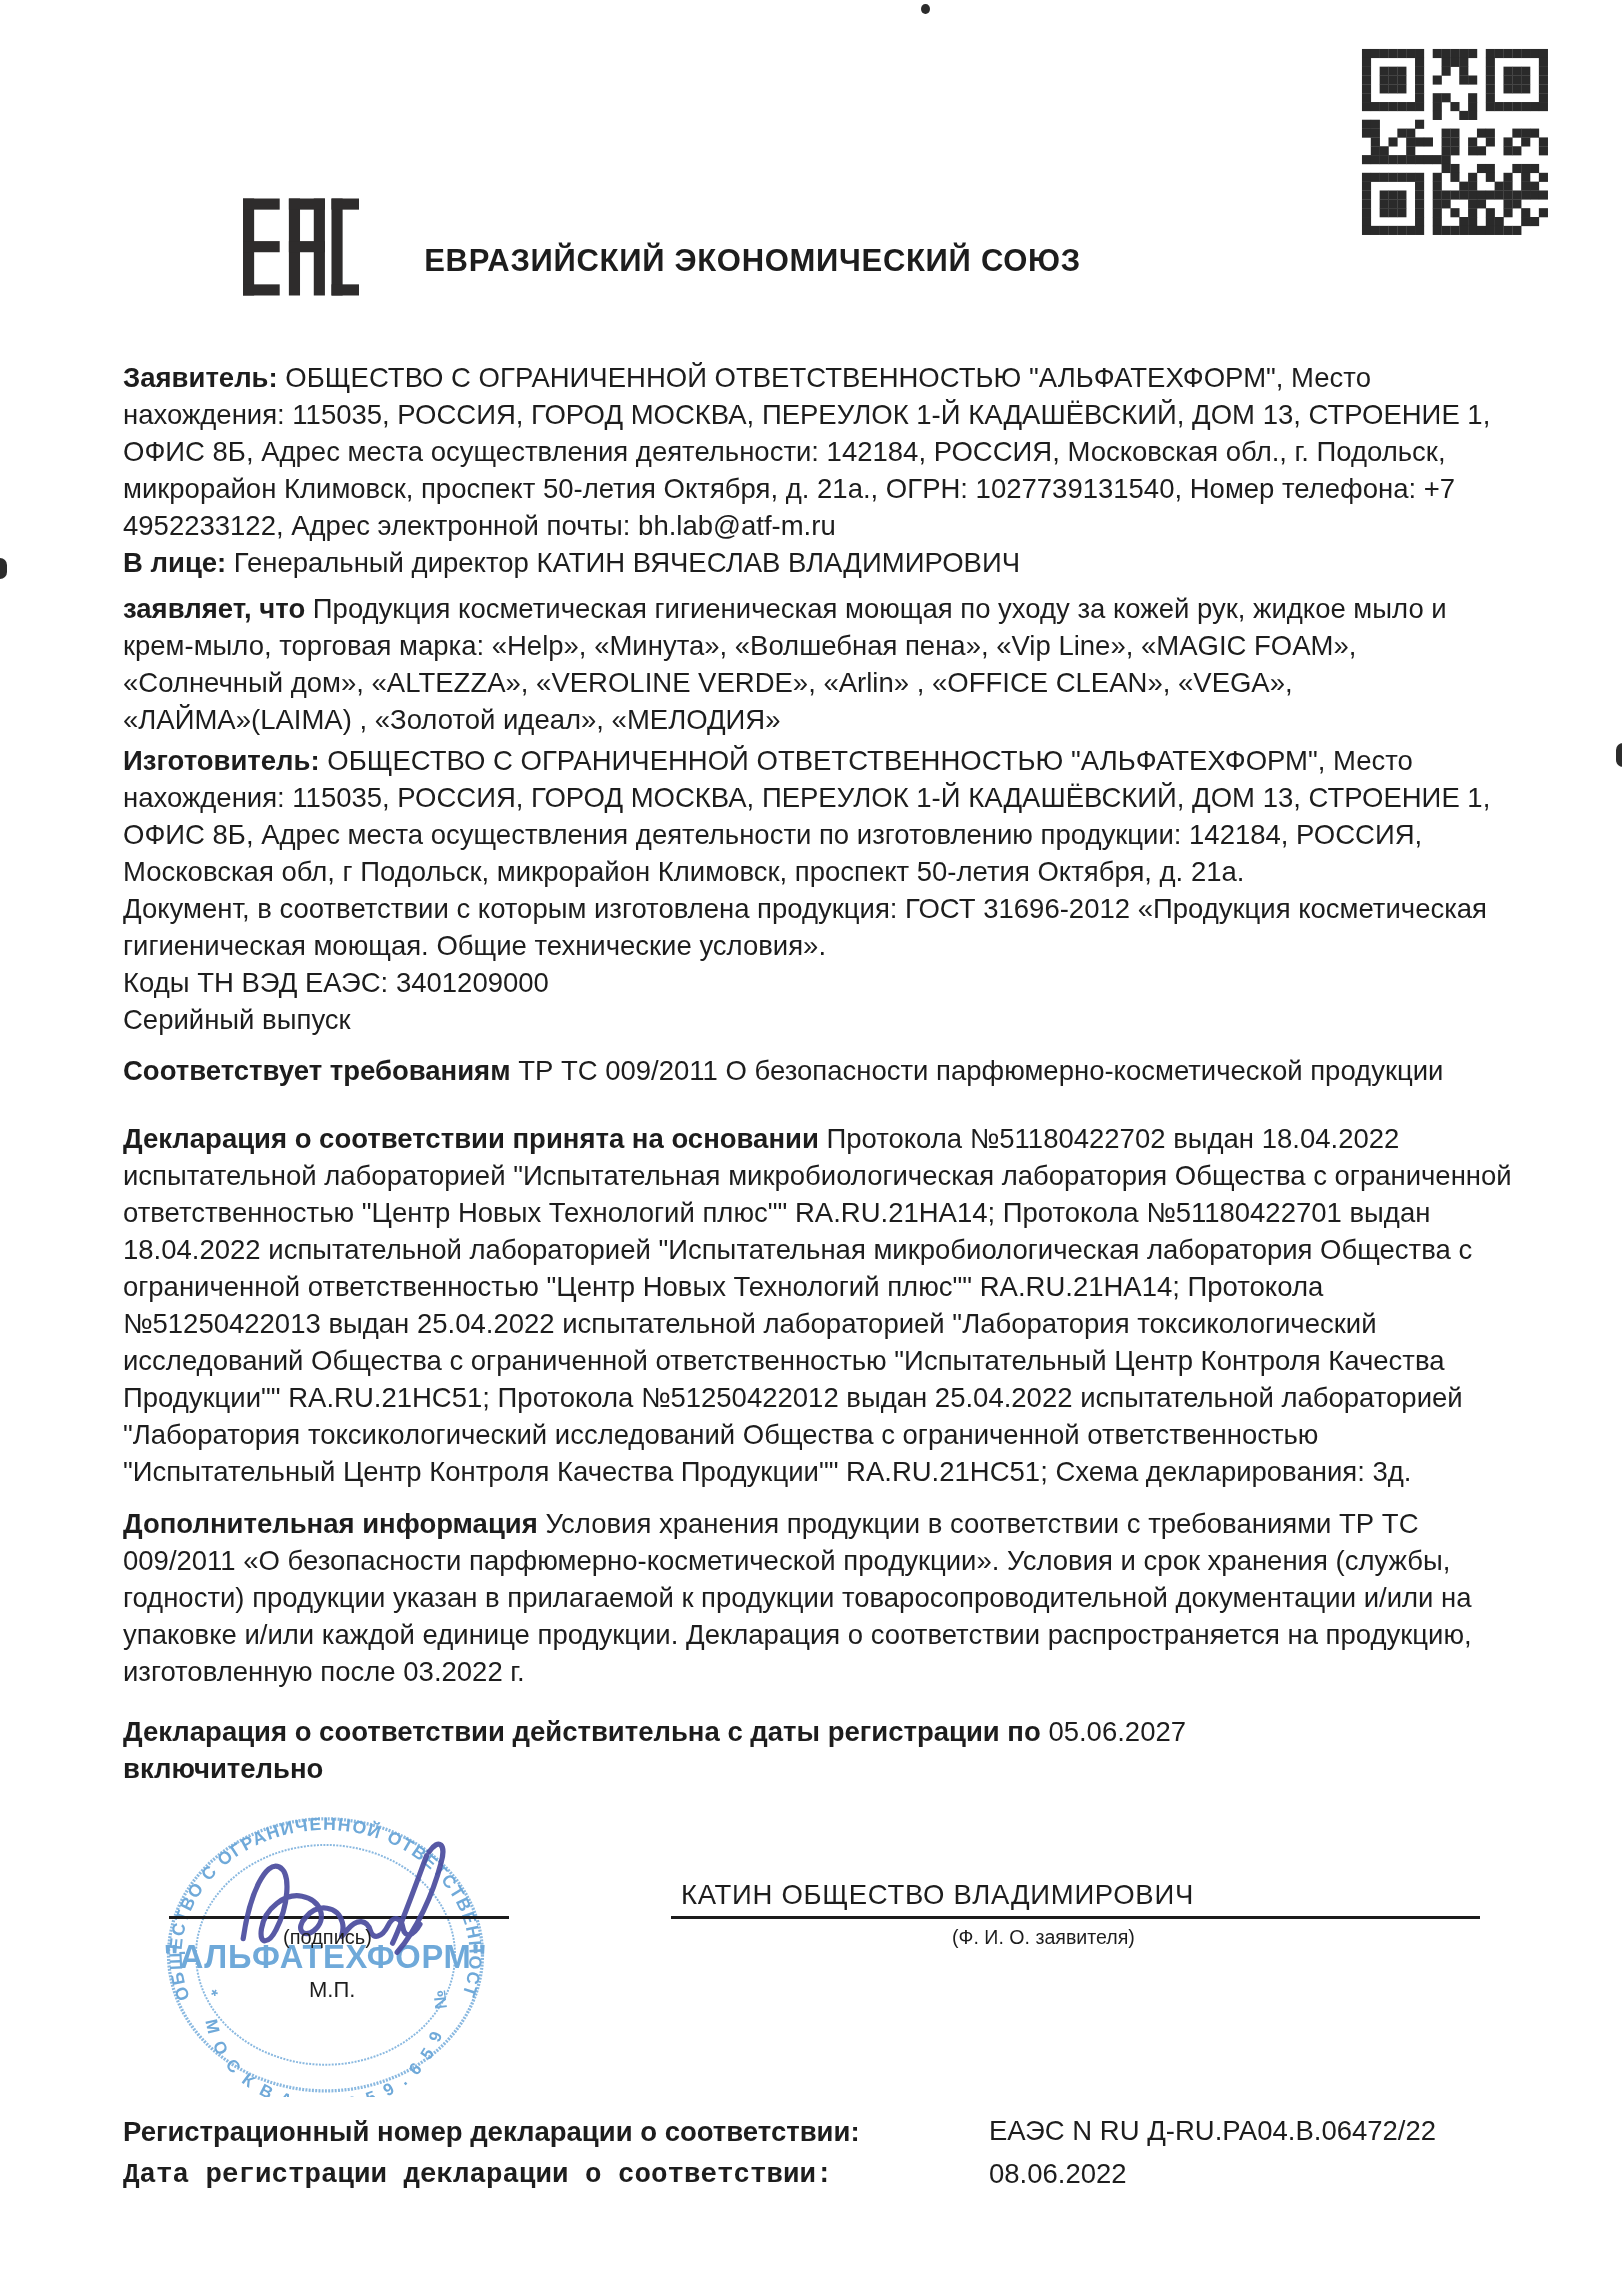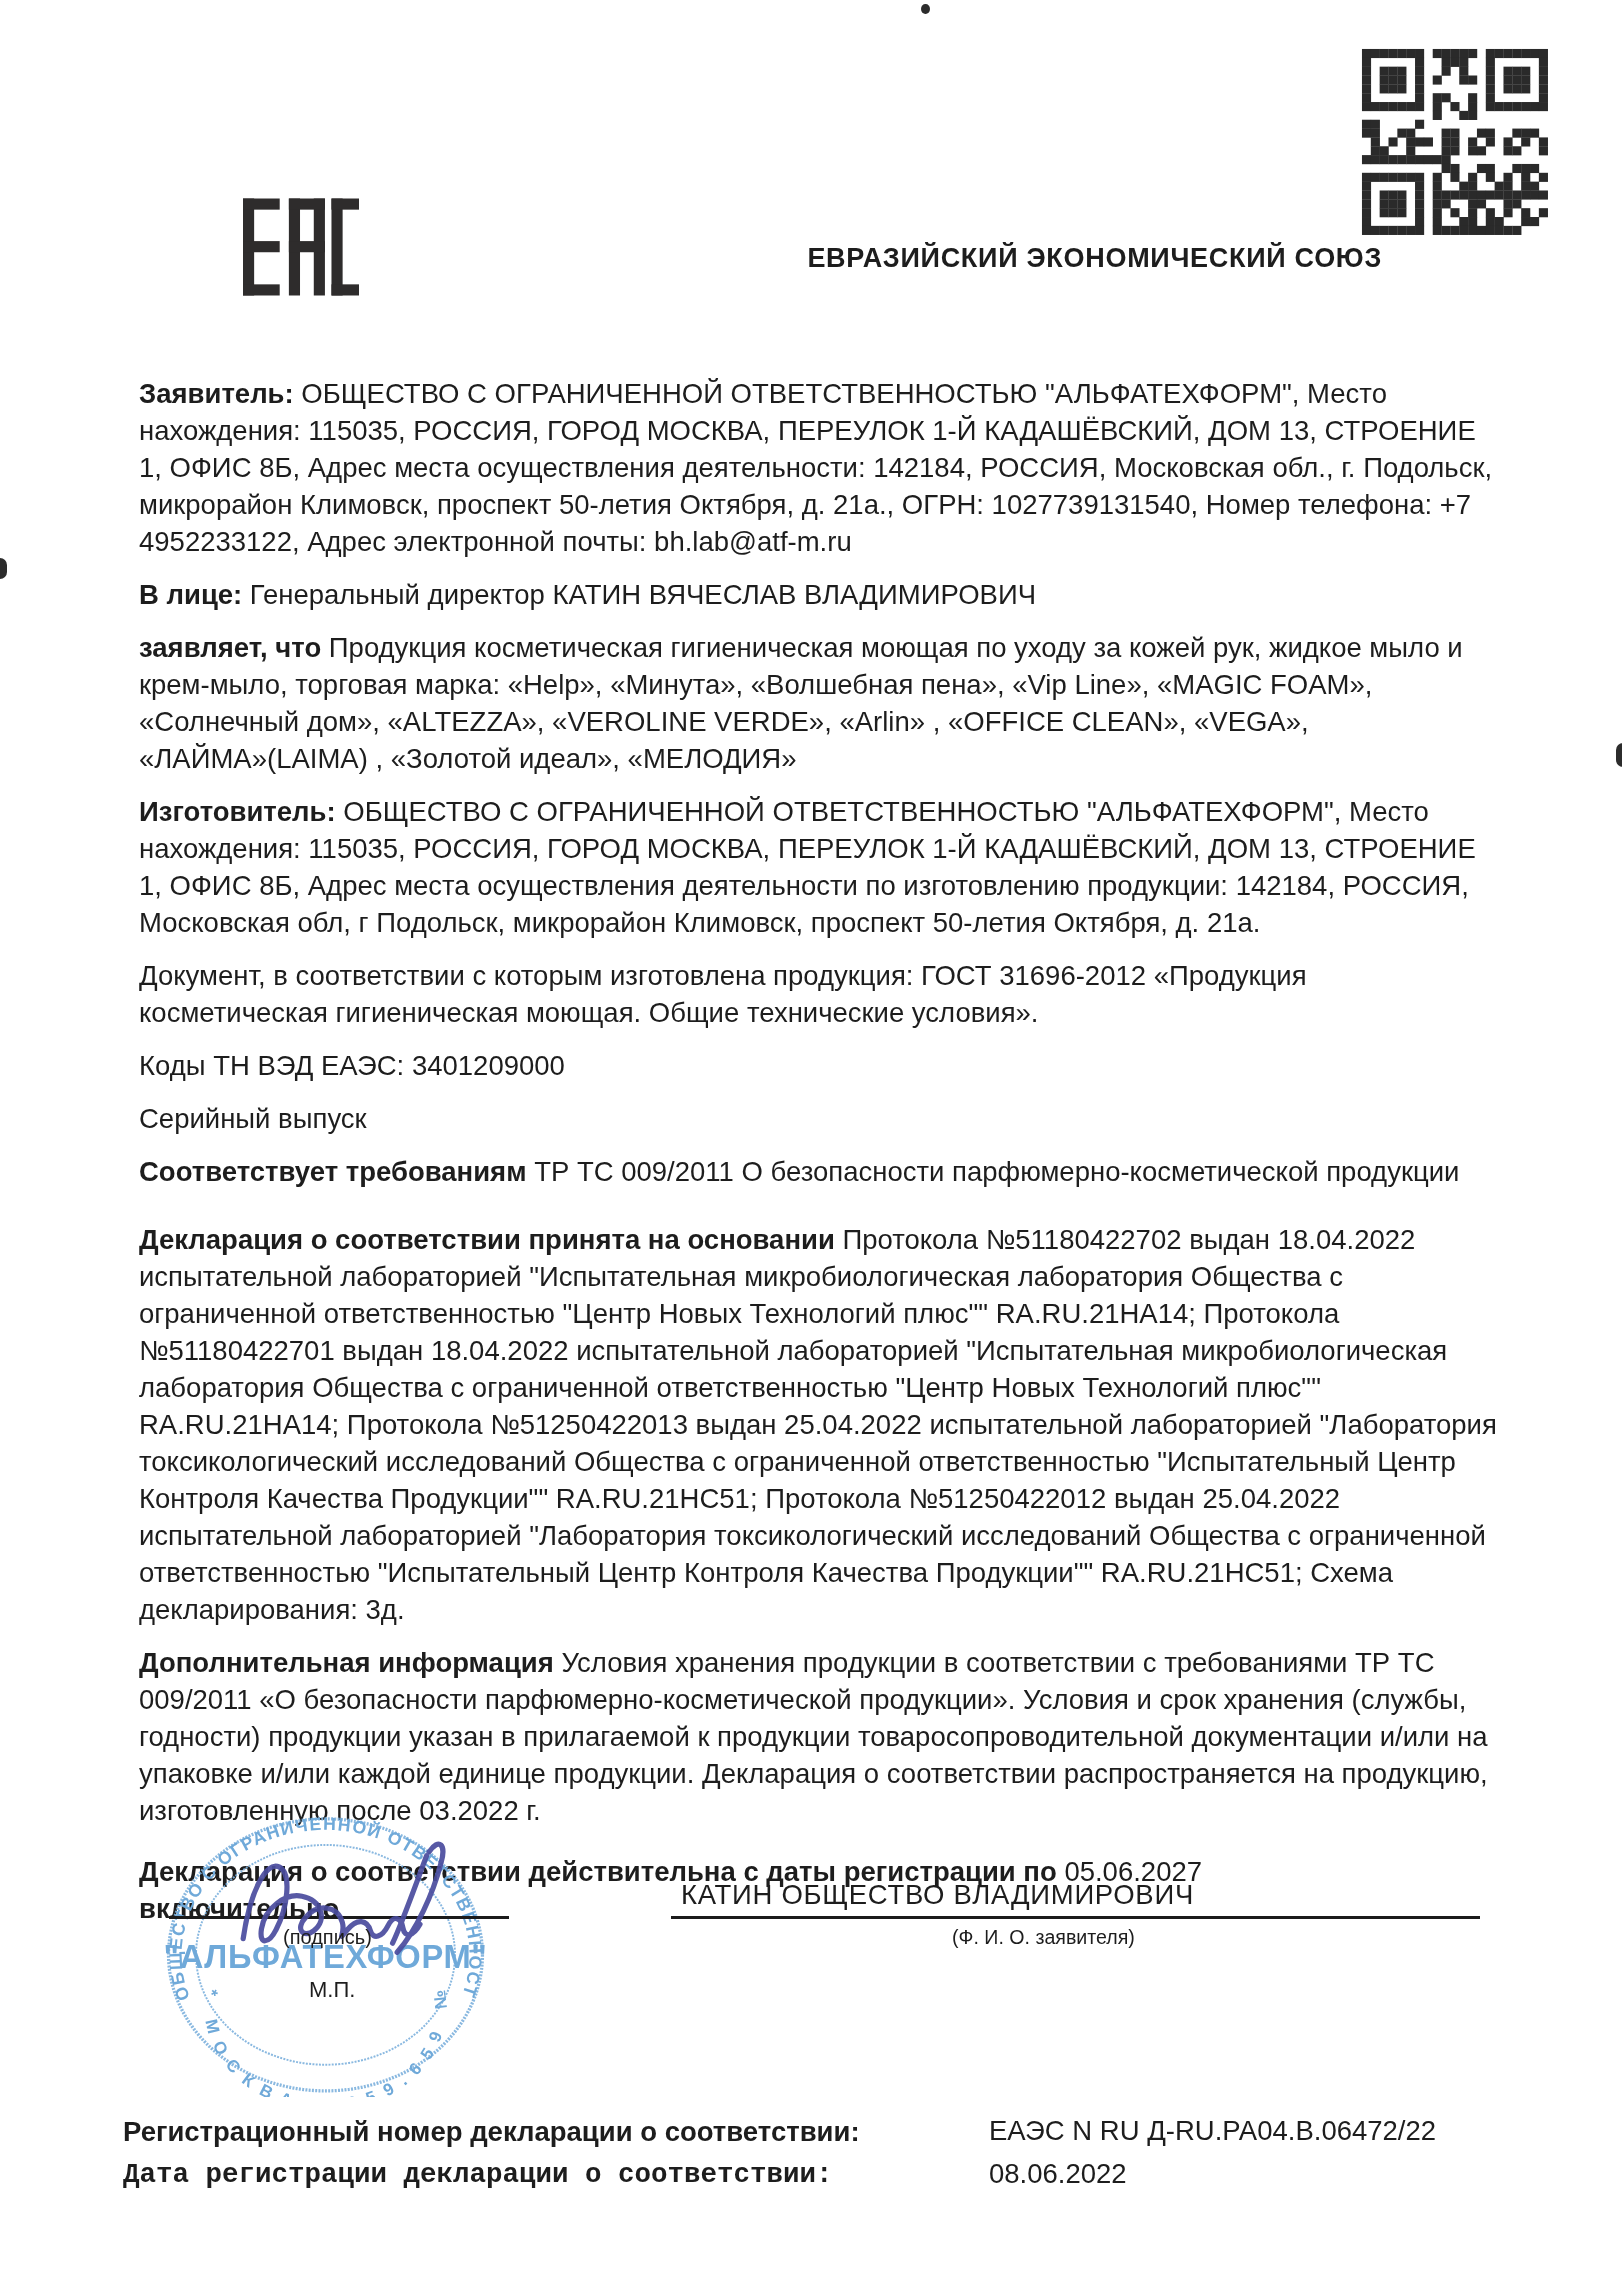--- a/index.html
+++ b/index.html
@@ -6,25 +6,25 @@
   body{
     width:1623px;height:2295px;position:relative;background:#ffffff;
     font-family:"Liberation Sans","DejaVu Sans",sans-serif;color:#1d1d1d;
     overflow:hidden;
   }
   .page{position:absolute;inset:0;}
   
   .eac-logo{position:absolute;left:243px;top:198px;width:116px;height:98px;}
   .qr{position:absolute;left:1360px;top:47px;width:190px;height:190px;}
   .titles{position:absolute;left:123px;top:243px;width:1259px;text-align:center;}
-  .title1{font-size:27px;font-weight:bold;letter-spacing:0.7px;text-align:right;}
+  .title1{font-size:31px;font-weight:bold;letter-spacing:0.7px;}
   .title2{font-size:27px;font-weight:bold;letter-spacing:0.7px;margin-top:27.5px;}
   
   .flow{position:absolute;left:123px;top:359px;width:1390px;font-size:27.5px;line-height:37px;}
-  .flow p{margin:16px;}
+  .flow p{margin:0;}
   .flow b{font-weight:bold;}
   .gap-sm{margin-top:9.2px !important;}
   .gap-xs{margin-top:3.9px !important;}
   .gap-md{margin-top:14.4px !important;}
   .gap-lg{margin-top:23.6px !important;}
   .gap-xl{margin-top:31px !important;}
   
   .stamp{position:absolute;left:162px;top:1814px;width:327px;height:283px;}
   .signature{position:absolute;left:230px;top:1831px;width:226px;height:137px;}
   .sig-line-left{position:absolute;left:169px;top:1916px;width:340px;height:2.6px;background:#1b1b1b;}

